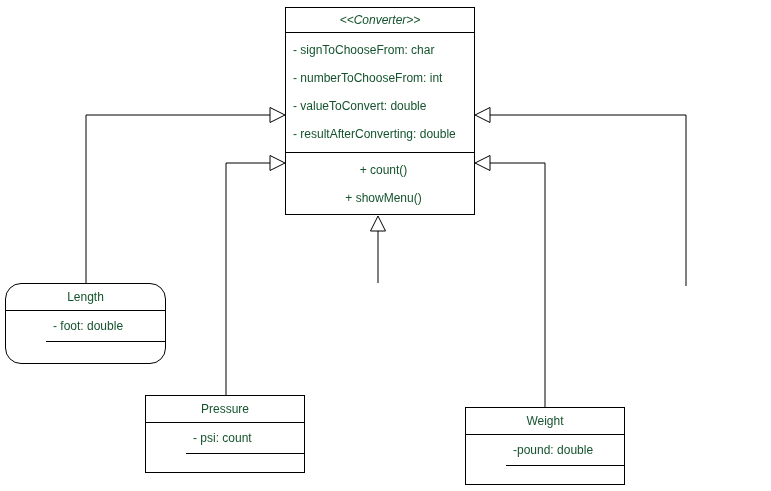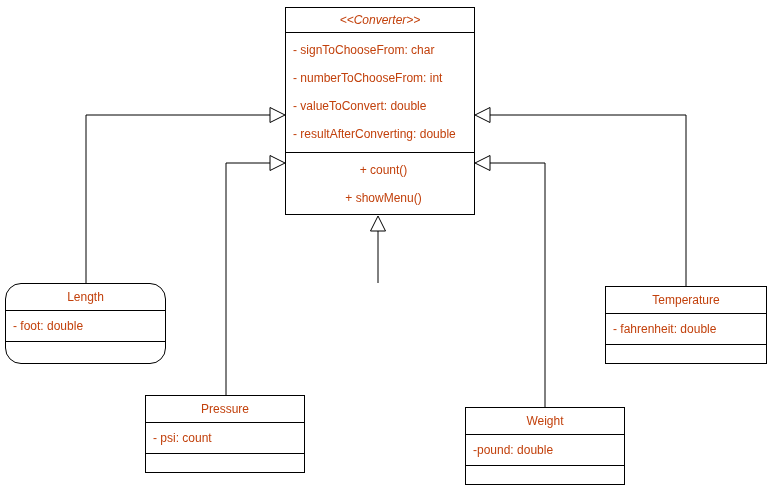--- a/index.html
+++ b/index.html
@@ -7,21 +7,21 @@
     padding: 0;
     background: #ffffff;
   }
   #canvas {
     position: relative;
     width: 771px;
     height: 491px;
     background: #ffffff;
     font-family: "Liberation Sans", sans-serif;
     font-size: 12px;
-    color: #c2410c;
+    color: #14532d;
     overflow: hidden;
   }
   #connectors {
     position: absolute;
     left: 0;
     top: 0;
     width: 771px;
     height: 491px;
   }
   .uml-class {
@@ -59,21 +59,21 @@
     padding-left: 7px;
     white-space: nowrap;
   }
   
   #box-converter { left: 285px; top: 7px; width: 190px; height: 208px; }
   #box-converter .uml-title { height: 25px; }
   #box-converter .uml-attrs { height: 120px; padding-top: 3px; }
   #box-converter .uml-methods { padding-top: 3px; }
   
   .uml-class.sub .uml-title { height: 27px; }
-  .uml-class.sub .uml-attrs { height: 31px; }
+  .uml-class.sub .uml-attrs { height: 31px; margin-left: 40px; }
   .uml-class.sub .uml-attrs .uml-line { line-height: 30px; }
   #box-length      { left: 5px;   top: 283px; width: 161px; height: 81px; border-radius: 16px; }
   #box-speed       { left: 305px; top: 283px; width: 160px; height: 81px; }
   #box-temperature { left: 605px; top: 286px; width: 162px; height: 78px; }
   #box-pressure    { left: 145px; top: 395px; width: 160px; height: 78px; }
   #box-weight      { left: 465px; top: 407px; width: 160px; height: 78px; }
 </style>
 </head>
 <body>
 
@@ -123,27 +123,20 @@
 
   <div class="uml-class sub" id="box-length">
     <div class="uml-title">Length</div>
     <div class="uml-attrs">
       <div class="uml-line">- foot: double</div>
     </div>
     <div class="uml-methods"></div>
   </div>
 
 
-  <div class="uml-class sub" id="box-temperature">
-    <div class="uml-title">Temperature</div>
-    <div class="uml-attrs">
-      <div class="uml-line">- fahrenheit: double</div>
-    </div>
-    <div class="uml-methods"></div>
-  </div>
 
   <div class="uml-class sub" id="box-pressure">
     <div class="uml-title">Pressure</div>
     <div class="uml-attrs">
       <div class="uml-line">- psi: count</div>
     </div>
     <div class="uml-methods"></div>
   </div>
 
   <div class="uml-class sub" id="box-weight">

